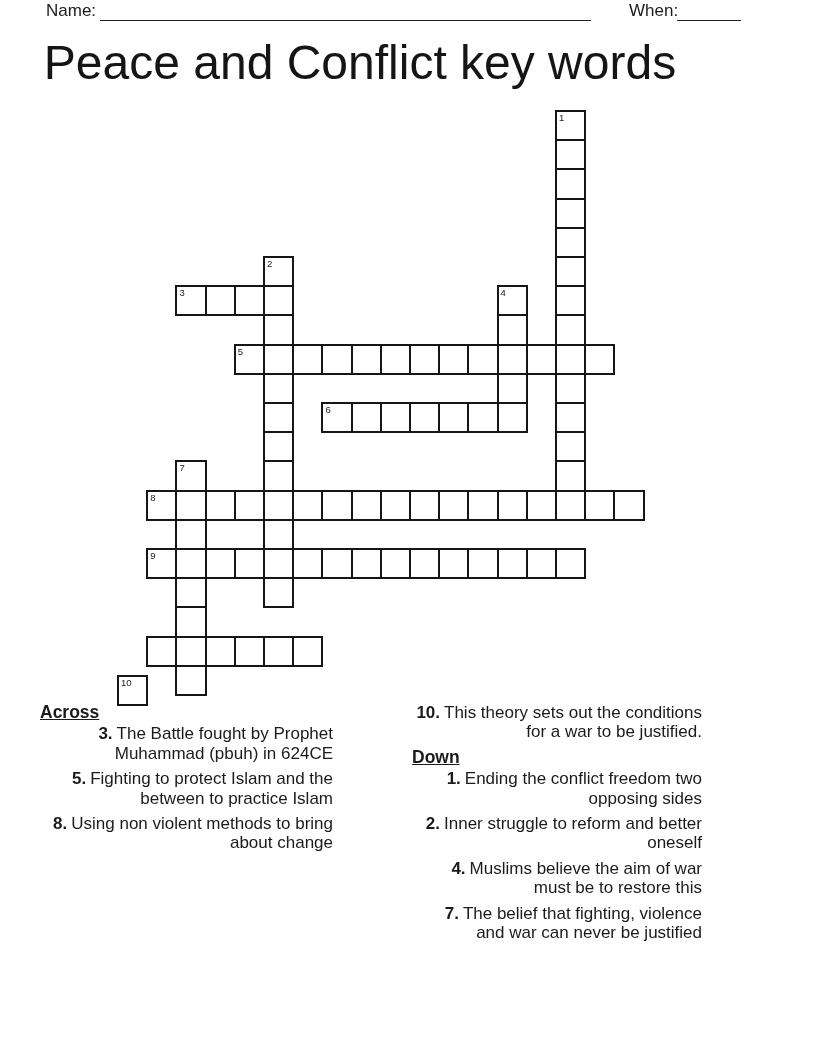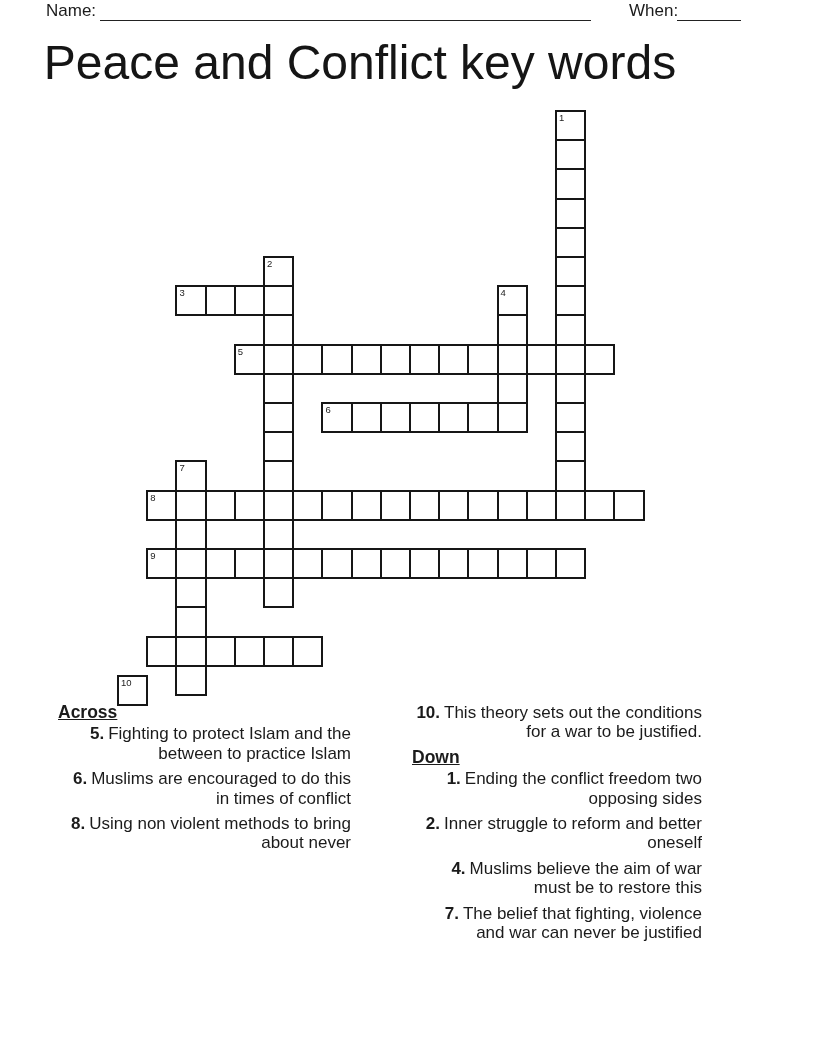--- a/index.html
+++ b/index.html
@@ -65,21 +65,21 @@
   }
 
   
   .cluecol {
     position: absolute;
     top: 703px;
     font-size: 17px;
     line-height: 19.4px;
     color: #1b1b1b;
   }
-  #clues-left  { left: 58px;  width: 293px; }
+  #clues-left  { left: 40px;  width: 293px; }
   #clues-right { left: 412px; width: 290px; }
   .cluehead {
     font-weight: 700;
     font-size: 17.5px;
     text-decoration: underline;
     margin: 0 0 2px 0;
   }
   .clue { margin: 0 0 6px 0; text-align: right; }
   .clue b { font-weight: 700; margin-right: 4px; }
 </style>
@@ -213,23 +213,23 @@
     <div class="cell" style="left: 29.2px; top: 525.6px;"></div>
     <div class="cell" style="left: 58.4px; top: 525.6px;"></div>
     <div class="cell" style="left: 87.6px; top: 525.6px;"></div>
     <div class="cell" style="left: 116.8px; top: 525.6px;"></div>
     <div class="cell" style="left: 146px; top: 525.6px;"></div>
     <div class="cell" style="left: 175.2px; top: 525.6px;"></div>
   </div>
 
 <div class="cluecol" id="clues-left">
   <div class="cluehead">Across</div>
+  <p class="clue"><b>3.</b><span>The Battle fought by Prophet Muhammad (pbuh) in 624CE</span></p>
   <p class="clue"><b>5.</b><span>Fighting to protect Islam and the between to practice Islam</span></p>
-  <p class="clue"><b>6.</b><span>Muslims are encouraged to do this in times of conflict</span></p>
-  <p class="clue"><b>8.</b><span>Using non violent methods to bring about never</span></p>
+  <p class="clue"><b>8.</b><span>Using non violent methods to bring about change</span></p>
 </div>
 
 <div class="cluecol" id="clues-right">
   <p class="clue"><b>10.</b><span>This theory sets out the conditions for a war to be justified.</span></p>
   <div class="cluehead">Down</div>
   <p class="clue"><b>1.</b><span>Ending the conflict freedom two opposing sides</span></p>
   <p class="clue"><b>2.</b><span>Inner struggle to reform and better oneself</span></p>
   <p class="clue"><b>4.</b><span>Muslims believe the aim of war must be to restore this</span></p>
   <p class="clue"><b>7.</b><span>The belief that fighting, violence and war can never be justified</span></p>
 </div>

